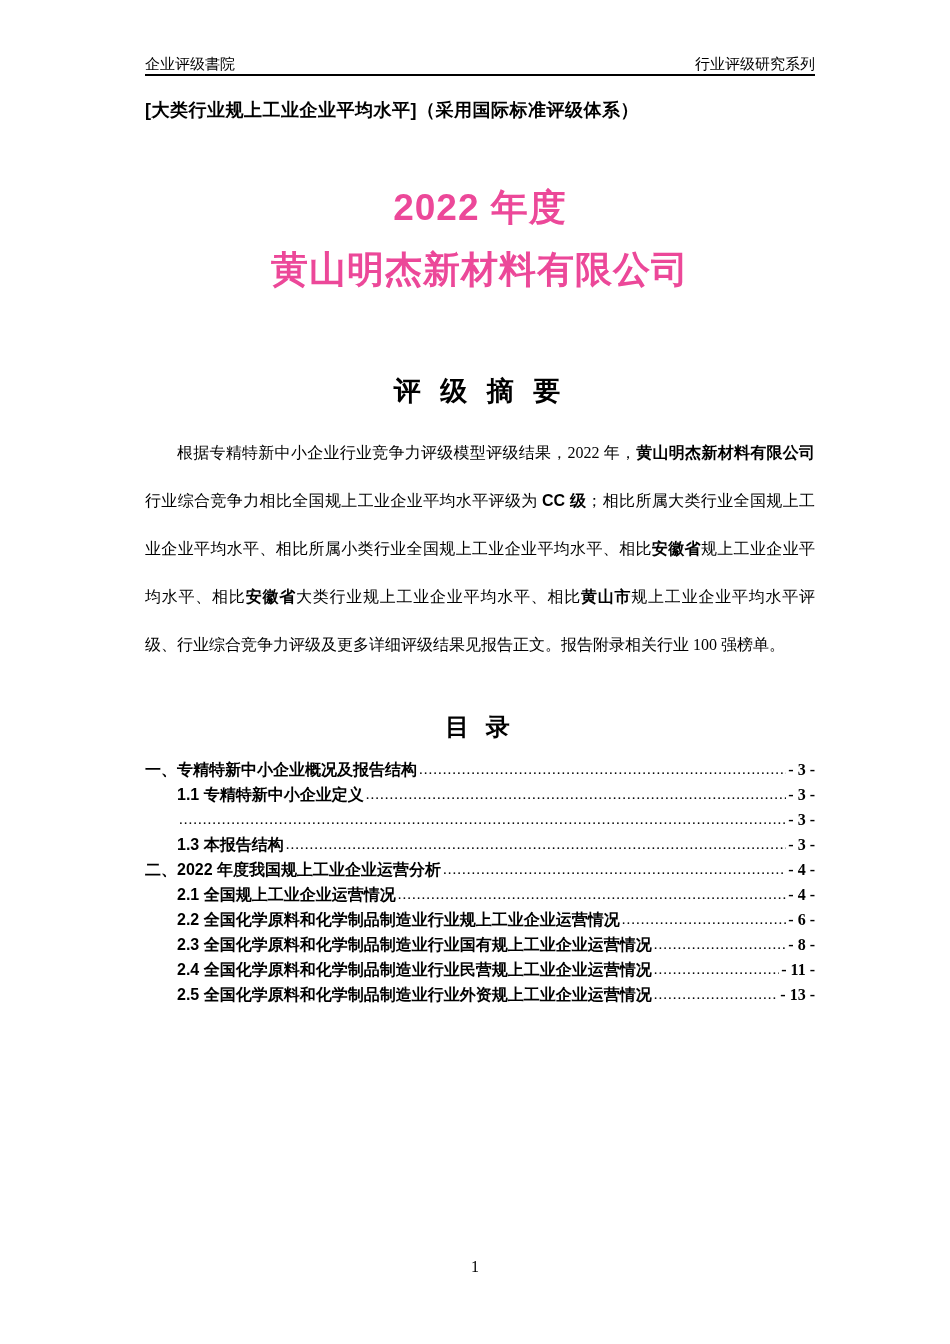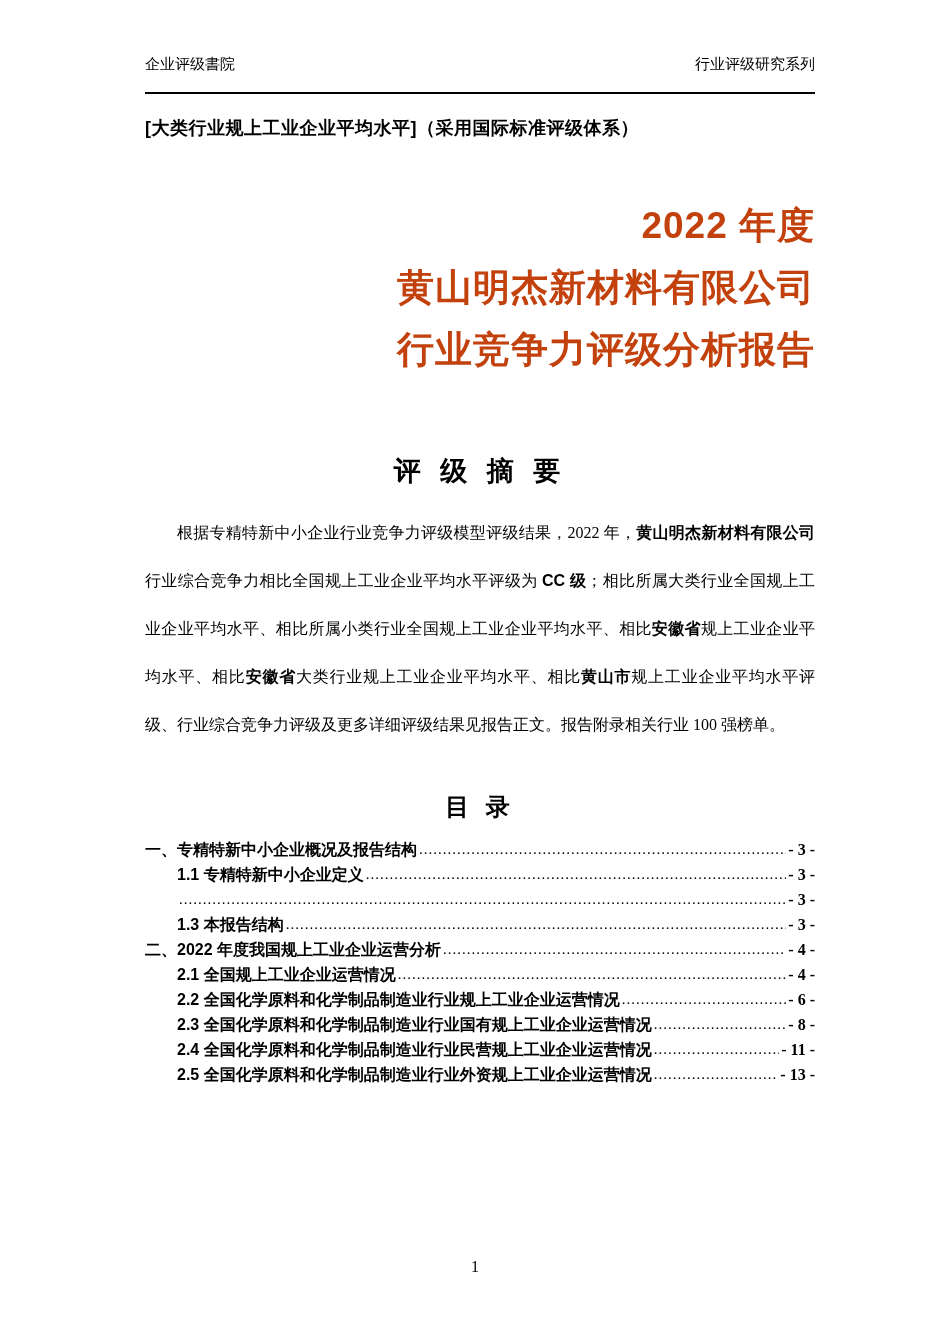--- a/index.html
+++ b/index.html
@@ -16,38 +16,38 @@
   .page-inner {
     padding: 55px 135px 0 145px;
   }
   
   .doc-header {
     display: flex;
     justify-content: space-between;
     align-items: flex-start;
     font-size: 15px;
     font-family: "Liberation Serif", "DejaVu Serif", serif;
-    padding-bottom: 18px;
+    padding-bottom: 0;
   }
   .header-rule {
     border-bottom: 2.5px solid #000000;
     margin-bottom: 22px;
   }
   
   .scheme-line {
     font-size: 18px;
     font-weight: bold;
     font-family: "Liberation Sans", "DejaVu Sans", sans-serif;
     letter-spacing: 0.5px;
     margin-bottom: 55px;
   }
   
   .title-block {
-    text-align: right;
-    color: #c2410c;
+    text-align: center;
+    color: #ec4899;
   }
   .title-line {
     font-weight: bold;
     font-size: 37px;
     line-height: 62px;
     font-family: "Liberation Sans", "DejaVu Sans", sans-serif;
     letter-spacing: 1px;
   }
   .title-version {
     font-weight: bold;
@@ -132,21 +132,20 @@
     <span>企业评级書院</span>
     <span>行业评级研究系列</span>
   </header>
   <div class="header-rule"></div>
 
   <div class="scheme-line">[大类行业规上工业企业平均水平]（采用国际标准评级体系）</div>
 
   <div class="title-block">
     <div class="title-line">2022 年度</div>
     <div class="title-line">黄山明杰新材料有限公司</div>
-    <div class="title-line">行业竞争力评级分析报告</div>
   </div>
 
   <div class="summary-heading">评 级 摘 要</div>
 
   <p class="summary-paragraph"><span>根据专精特新中小企业行业竞争力评级模型评级结果，2022 年，</span><span class="b">黄山明杰新材料有限公司</span><span>行业综合竞争力相比全国规上工业企业平均水平评级为 </span><span class="b">CC 级</span><span>；相比所属大类行业全国规上工业企业平均水平、相比所属小类行业全国规上工业企业平均水平、相比</span><span class="b">安徽省</span><span>规上工业企业平均水平、相比</span><span class="b">安徽省</span><span>大类行业规上工业企业平均水平、相比</span><span class="b">黄山市</span><span>规上工业企业平均水平评级、行业综合竞争力评级及更多详细评级结果见报告正文。报告附录相关行业 100 强榜单。</span></p>
 
   <div class="toc-heading">目 录</div>
 
   <div class="toc-list">
       <div class="toc-row level-1">

